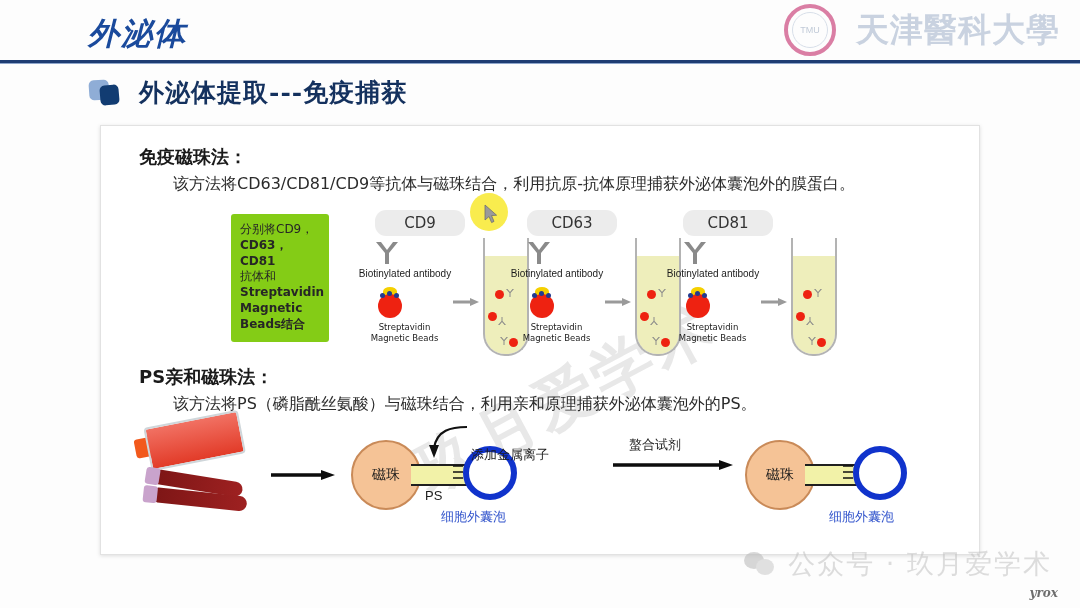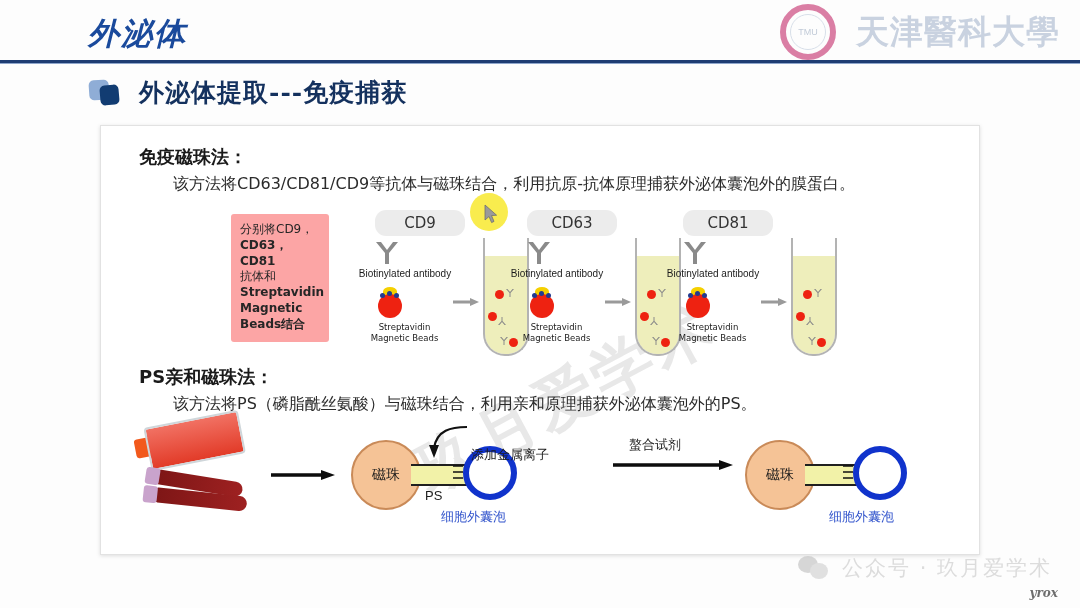--- a/index.html
+++ b/index.html
@@ -29,21 +29,21 @@
     position:absolute;left:0;top:63px;width:1080px;height:1px;
     background:#8fa6cc;
   }
   .univ-logo{
     position:absolute;right:16px;top:4px;
     display:flex;align-items:center;gap:8px;
     opacity:.55;
   }
   .univ-seal{
     width:44px;height:44px;border-radius:50%;
-    border:6px solid #be185d;
+    border:4px solid #be185d;
     display:flex;align-items:center;justify-content:center;
     position:relative;flex:0 0 auto;
   }
   .univ-seal:before{
     content:"";position:absolute;left:4px;top:4px;right:4px;bottom:4px;
     border-radius:50%;border:1px solid #b9c6d8;
   }
   .univ-seal span{font-size:9px;color:#8fa0b8;line-height:1;}
   .univ-name{
     font-size:33px;font-weight:bold;color:#9fb0c9;
@@ -79,21 +79,21 @@
     font-family:"DejaVu Sans",sans-serif;white-space:nowrap;
   }
   #imm-head{left:38px;top:19px;}
   #imm-body{left:72px;top:48px;}
   #ps-head{left:38px;top:239px;}
   #ps-body{left:72px;top:268px;}
 
   
   .grey-box{
     position:absolute;left:130px;top:88px;width:98px;height:128px;
-    background:#fca5a5;border-radius:3px;
+    background:#84cc16;border-radius:3px;
     padding:8px 9px;box-sizing:border-box;
     font-size:12px;line-height:1.32;color:#262626;
     font-family:"DejaVu Sans",sans-serif;font-weight:bold;
   }
   .grey-box .lt{font-weight:normal;}
 
   
   .panel{position:absolute;top:84px;width:190px;height:148px;}
   #panel-cd9{left:248px;}
   #panel-cd63{left:400px;}
@@ -236,21 +236,21 @@
   }
   .footer-wm{
     position:absolute;right:28px;bottom:26px;
     display:flex;align-items:center;gap:12px;opacity:.55;
   }
   .wechat-ico{position:relative;width:32px;height:24px;flex:0 0 auto;}
   .wechat-ico i{position:absolute;display:block;border-radius:50%;background:#b8b8b8;}
   .wechat-ico i.a{left:0;top:0;width:20px;height:17px;}
   .wechat-ico i.b{left:12px;top:7px;width:18px;height:16px;background:#c9c9c9;}
   .footer-text{
-    font-size:21px;color:#c2c2c2;font-family:"DejaVu Sans",sans-serif;
+    font-size:27px;color:#c2c2c2;font-family:"DejaVu Sans",sans-serif;
     white-space:nowrap;letter-spacing:2px;
   }
   .yrox{
     position:absolute;right:22px;bottom:8px;
     font-size:12px;color:#6d6d6d;font-style:italic;font-weight:bold;
     font-family:"DejaVu Serif",serif;
   }
 
   
   .cursor-hl{

